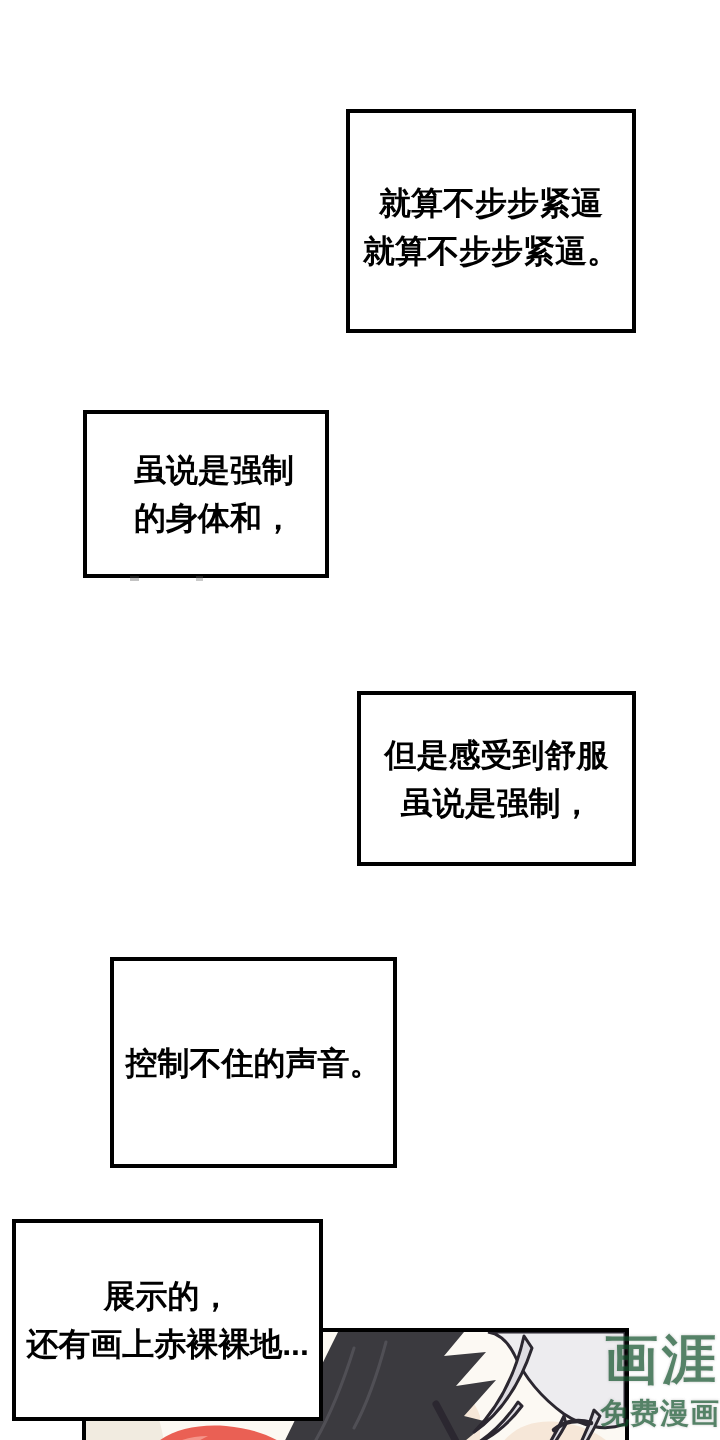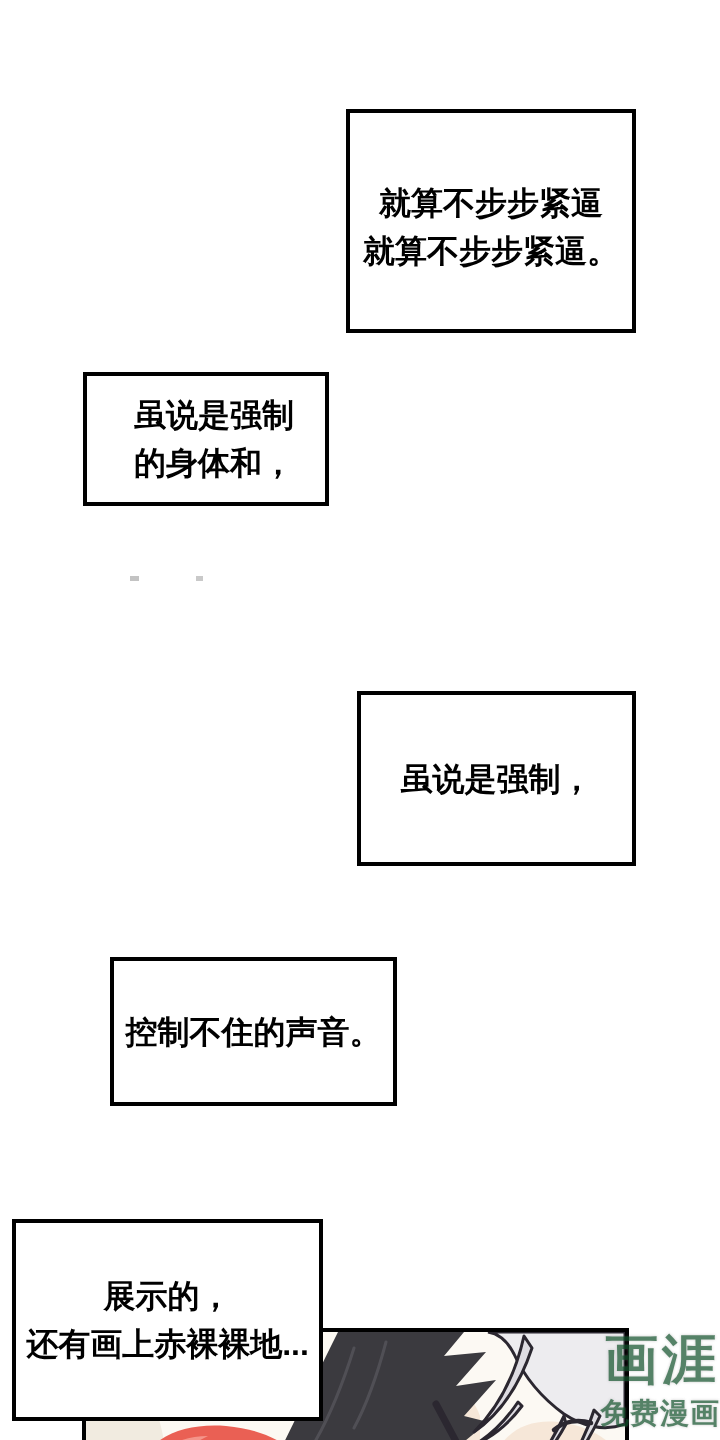--- a/index.html
+++ b/index.html
@@ -25,23 +25,23 @@
     justify-content: center;
     align-items: center;
     text-align: center;
     font-weight: 700;
     font-size: 32px;
     line-height: 48px;
     color: #000000;
   }
   .nbox span { display: block; white-space: nowrap; }
   .box1 { left: 346px; top: 109px;  width: 290px; height: 224px; padding-top: 12px; }
-  .box2 { left: 83px;  top: 372px;  width: 246px; height: 134px; padding-left: 16px; }
+  .box2 { left: 83px;  top: 410px;  width: 246px; height: 168px; padding-left: 16px; }
   .box3 { left: 357px; top: 691px;  width: 279px; height: 175px; }
-  .box4 { left: 110px; top: 957px;  width: 287px; height: 149px; align-items: center; }
+  .box4 { left: 110px; top: 957px;  width: 287px; height: 211px; align-items: center; }
   .box5 { left: 12px;  top: 1219px; width: 311px; height: 202px; z-index: 3; }
   .border-smudge {
     position: absolute;
     left: 130px; top: 576px;
     width: 110px; height: 5px;
     background: linear-gradient(90deg, #555 0 8%, transparent 8% 60%, #666 60% 66%, transparent 66%);
     opacity: 0.35;
     filter: blur(0.5px);
     z-index: 2;
   }
@@ -97,20 +97,21 @@
     <span>就算不步步紧逼。</span>
   </div>
 
   <div class="nbox box2">
     <span>虽说是强制</span>
     <span>的身体和，</span>
   </div>
   <div class="border-smudge"></div>
 
   <div class="nbox box3">
+    <span>但是感受到舒服</span>
     <span>虽说是强制，</span>
   </div>
 
   <div class="nbox box4">
     <span>控制不住的声音。</span>
   </div>
 
   <div class="art-panel">
     <svg viewBox="0 0 539 162" preserveAspectRatio="none">
 

